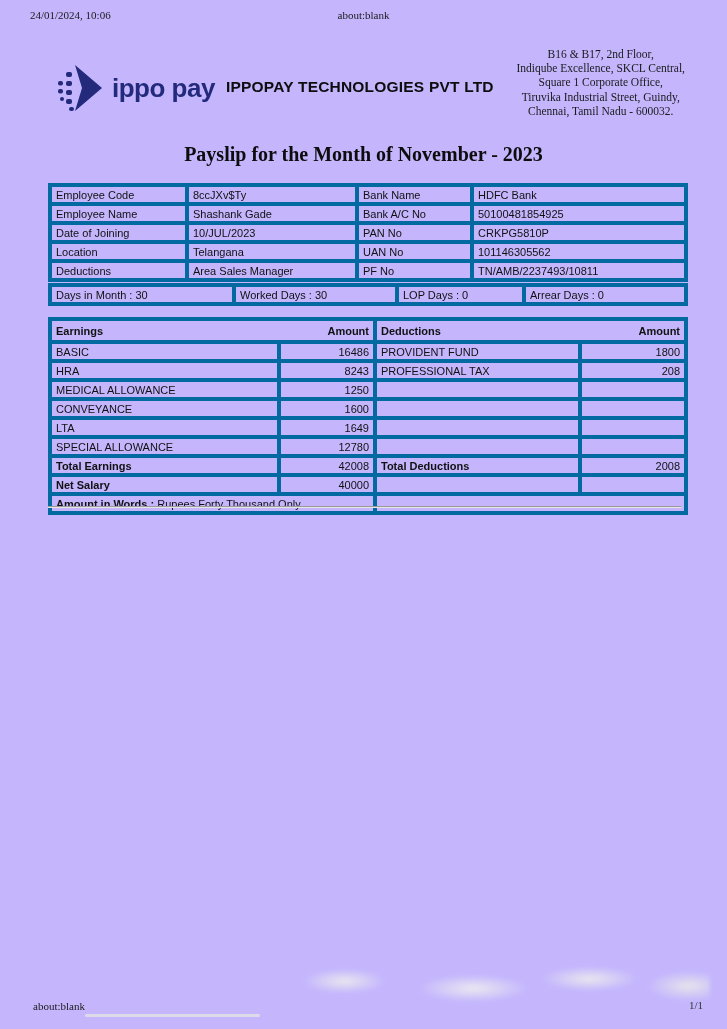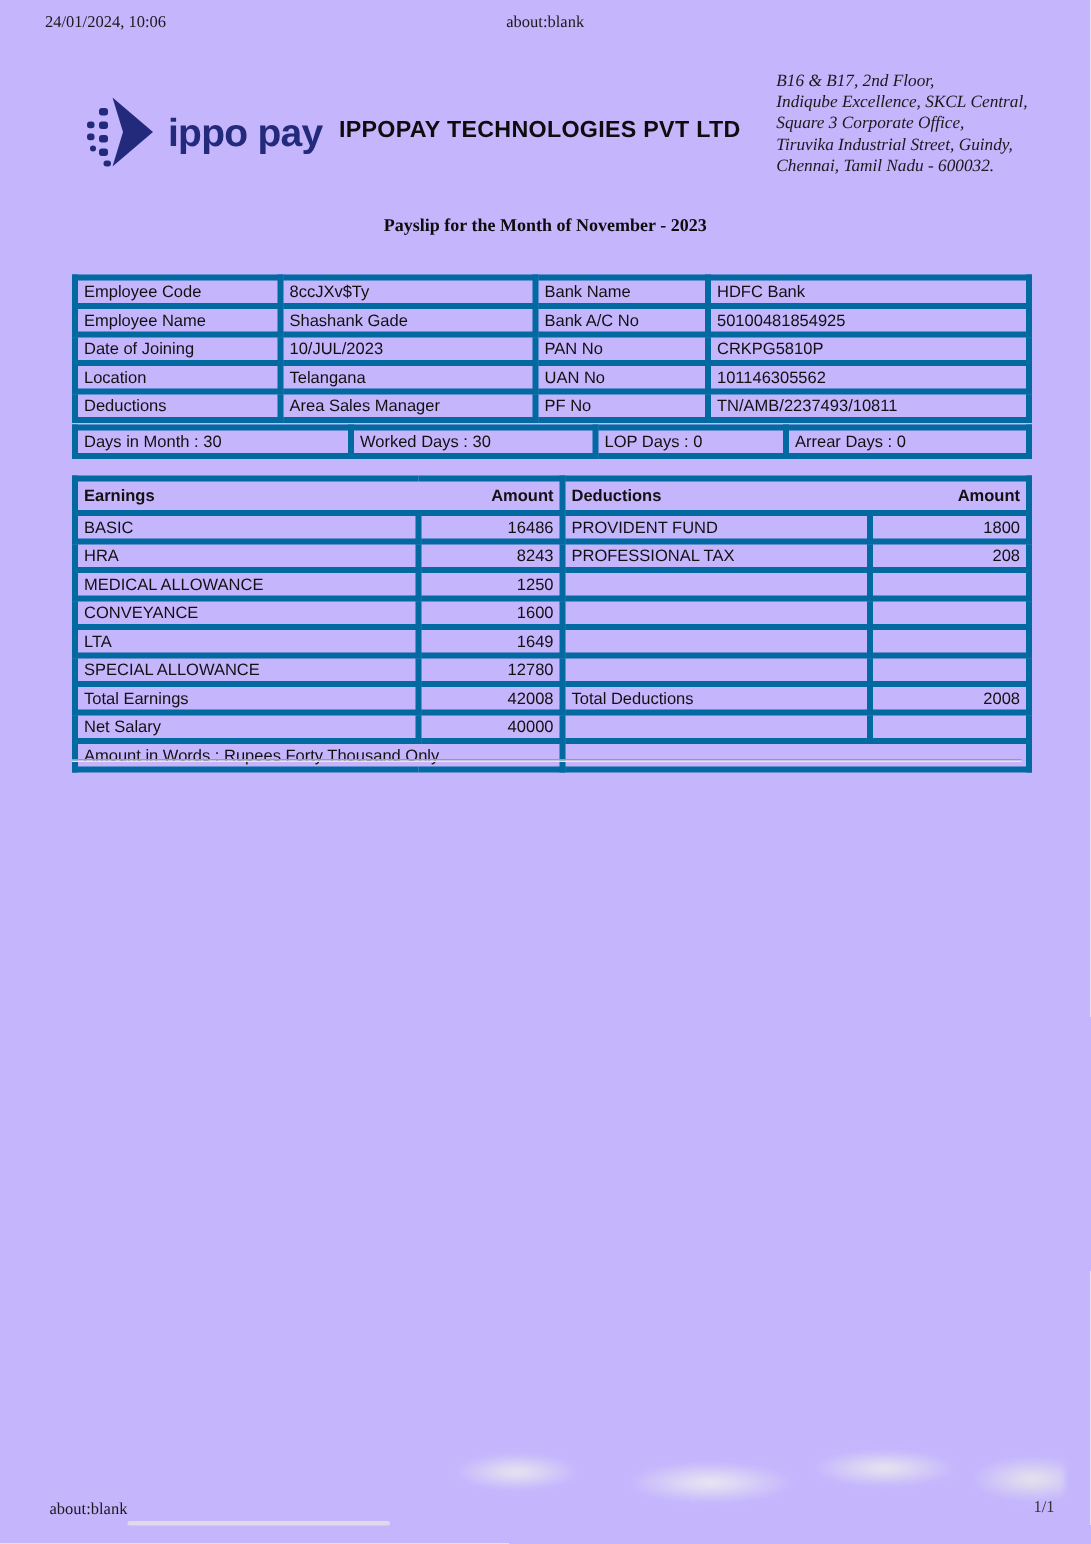--- a/index.html
+++ b/index.html
@@ -10,33 +10,33 @@
   .print-meta { position:absolute; font-family:"Liberation Serif", serif; font-size:11px; color:#1a1a1a; }
   .ph-date { top:9px; left:30px; }
   .ph-url  { top:9px; left:0; width:727px; text-align:center; }
   .pf-url  { top:1000px; left:33px; }
   .pf-page { top:999px; right:24px; color:#333;margin-left:24px; }
 
   
   .logo { position:absolute; left:58px; top:62px; display:flex; align-items:center; }
   .logo-text { font-size:26px; font-weight:bold; color:#232a7c; letter-spacing:-0.5px; margin-left:8px; }
   .company-name { position:absolute; left:226px; top:78px; font-size:15.5px; font-weight:bold; color:#0d0d0d; letter-spacing:0.2px; }
-  .address { position:absolute; right:42px; top:47px; text-align:left; font-family:"Liberation Serif", serif; font-size:11.5px; line-height:14.2px; color:#1a1a1a;font-style:italic; }
-
-  .payslip-title { position:absolute; top:143px; left:0; width:727px; text-align:center; font-family:"Liberation Serif", serif; font-size:12px; font-weight:bold; color:#0d0d0d; }
+  .address { position:absolute; right:42px; top:47px; text-align:center; font-family:"Liberation Serif", serif; font-size:11.5px; line-height:14.2px; color:#1a1a1a; }
+
+  .payslip-title { position:absolute; top:143px; left:0; width:727px; text-align:center; font-family:"Liberation Serif", serif; font-size:20px; font-weight:bold; color:#0d0d0d; }
 
   
   table { border-collapse:collapse; table-layout:fixed; font-size:11px; color:#111; }
   td { border:4px solid #0369a1; padding:1.5px 4px; height:15px; overflow:hidden; white-space:nowrap; }
   .tbl-emp  { position:absolute; left:48px; top:183px; width:636px; }
   .tbl-days { position:absolute; left:48px; top:283px; width:636px; }
   .tbl-earn { position:absolute; left:48px; top:317px; width:636px; }
   .tbl-days td { height:16px; }
   .amt { text-align:right; }
-  .b { font-weight:normal; }
+  .b { font-weight:bold; }
   .head-cell { display:flex; justify-content:space-between; font-weight:bold;gap:12px; }
   .tbl-earn .hrow td { padding:3.5px 4px; }
 
   .rule { position:absolute; left:48px; top:506px; width:633px; height:2px; border:none; border-top:1.5px solid #9a9a9a; border-bottom:1px solid #e6e6e6; }
 
   .gen-note { position:absolute; top:557px; left:0; width:727px; text-align:center; font-size:9.5px; font-weight:bold; letter-spacing:0.3px; color:#0d0d0d; }
 
   
   .artifact-band { position:absolute; left:280px; top:962px; width:430px; height:48px;
     background:
@@ -74,21 +74,21 @@
       </svg>
     </span>
     <span class="logo-text">ippo pay</span>
   </div>
 
   <div class="company-name">IPPOPAY TECHNOLOGIES PVT LTD</div>
 
   <div class="address">
     <div>B16 &amp; B17, 2nd Floor,</div>
     <div>Indiqube Excellence, SKCL Central,</div>
-    <div>Square 3 Corporate Office,</div>
+    <div>Square 1 Corporate Office,</div>
     <div>Tiruvika Industrial Street, Guindy,</div>
     <div>Chennai, Tamil Nadu - 600032.</div>
   </div>
 
   <div class="payslip-title">Payslip for the Month of November - 2023</div>
 
   <table class="tbl-emp">
     <colgroup>
         <col style="width:137px">
         <col style="width:170px">

